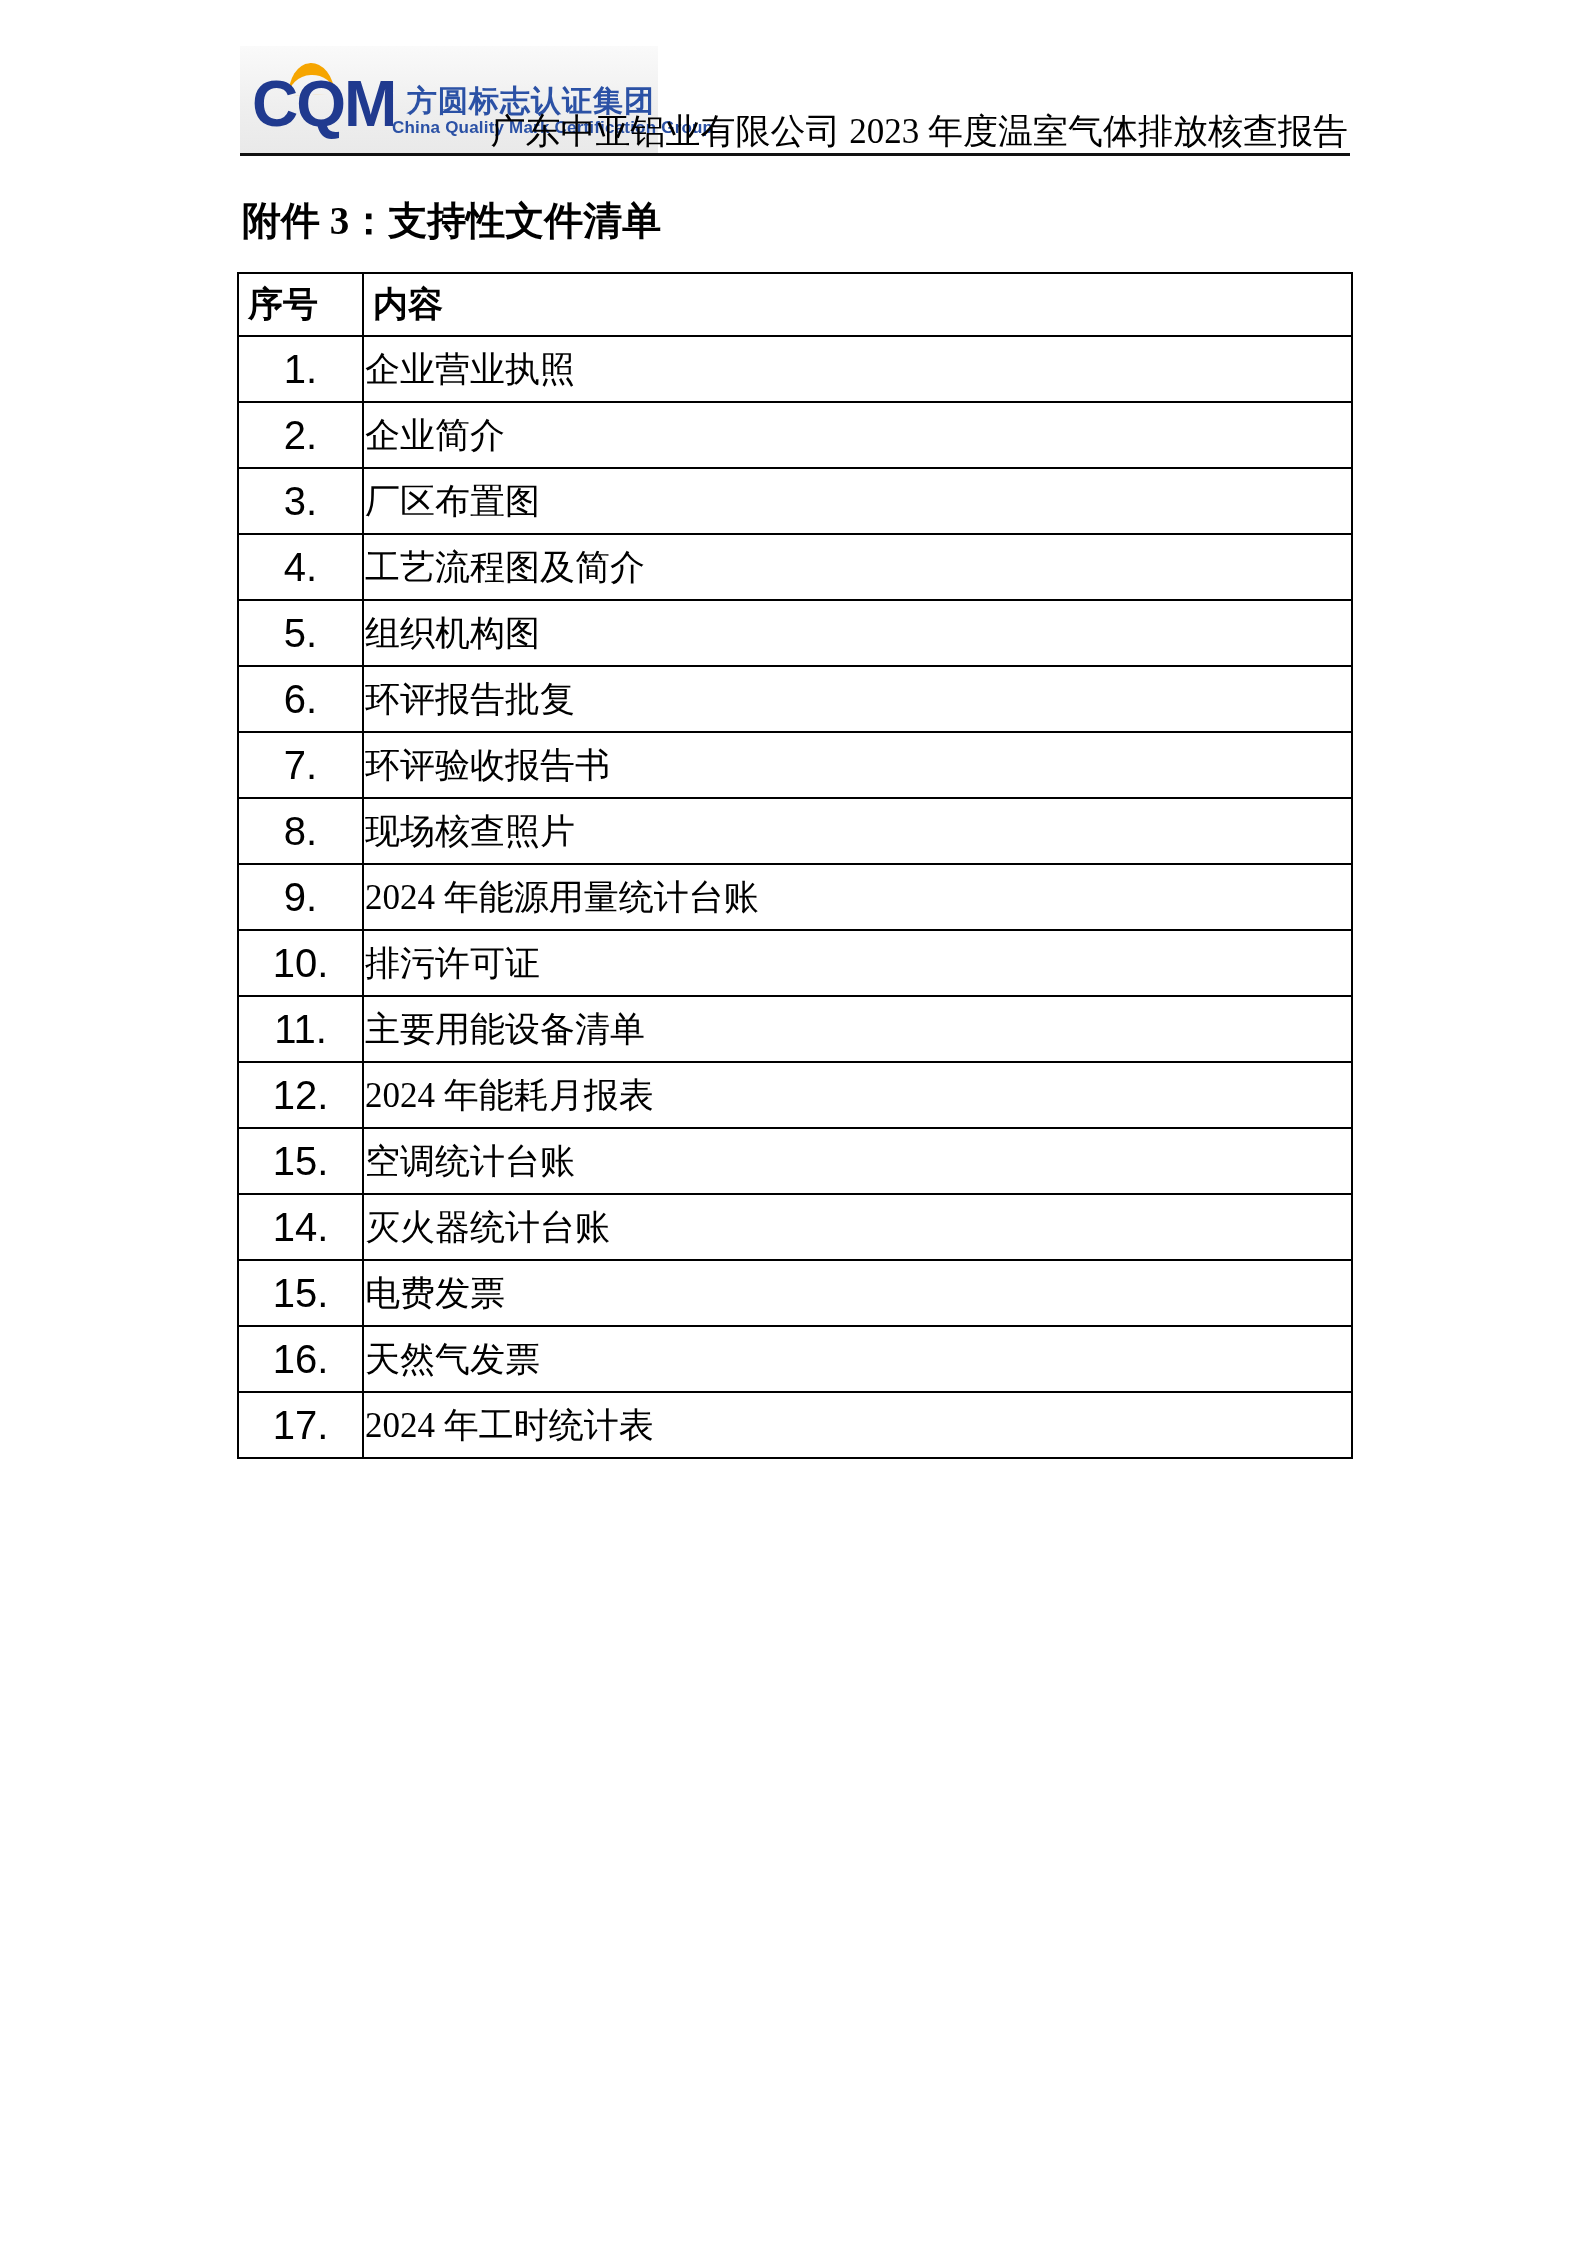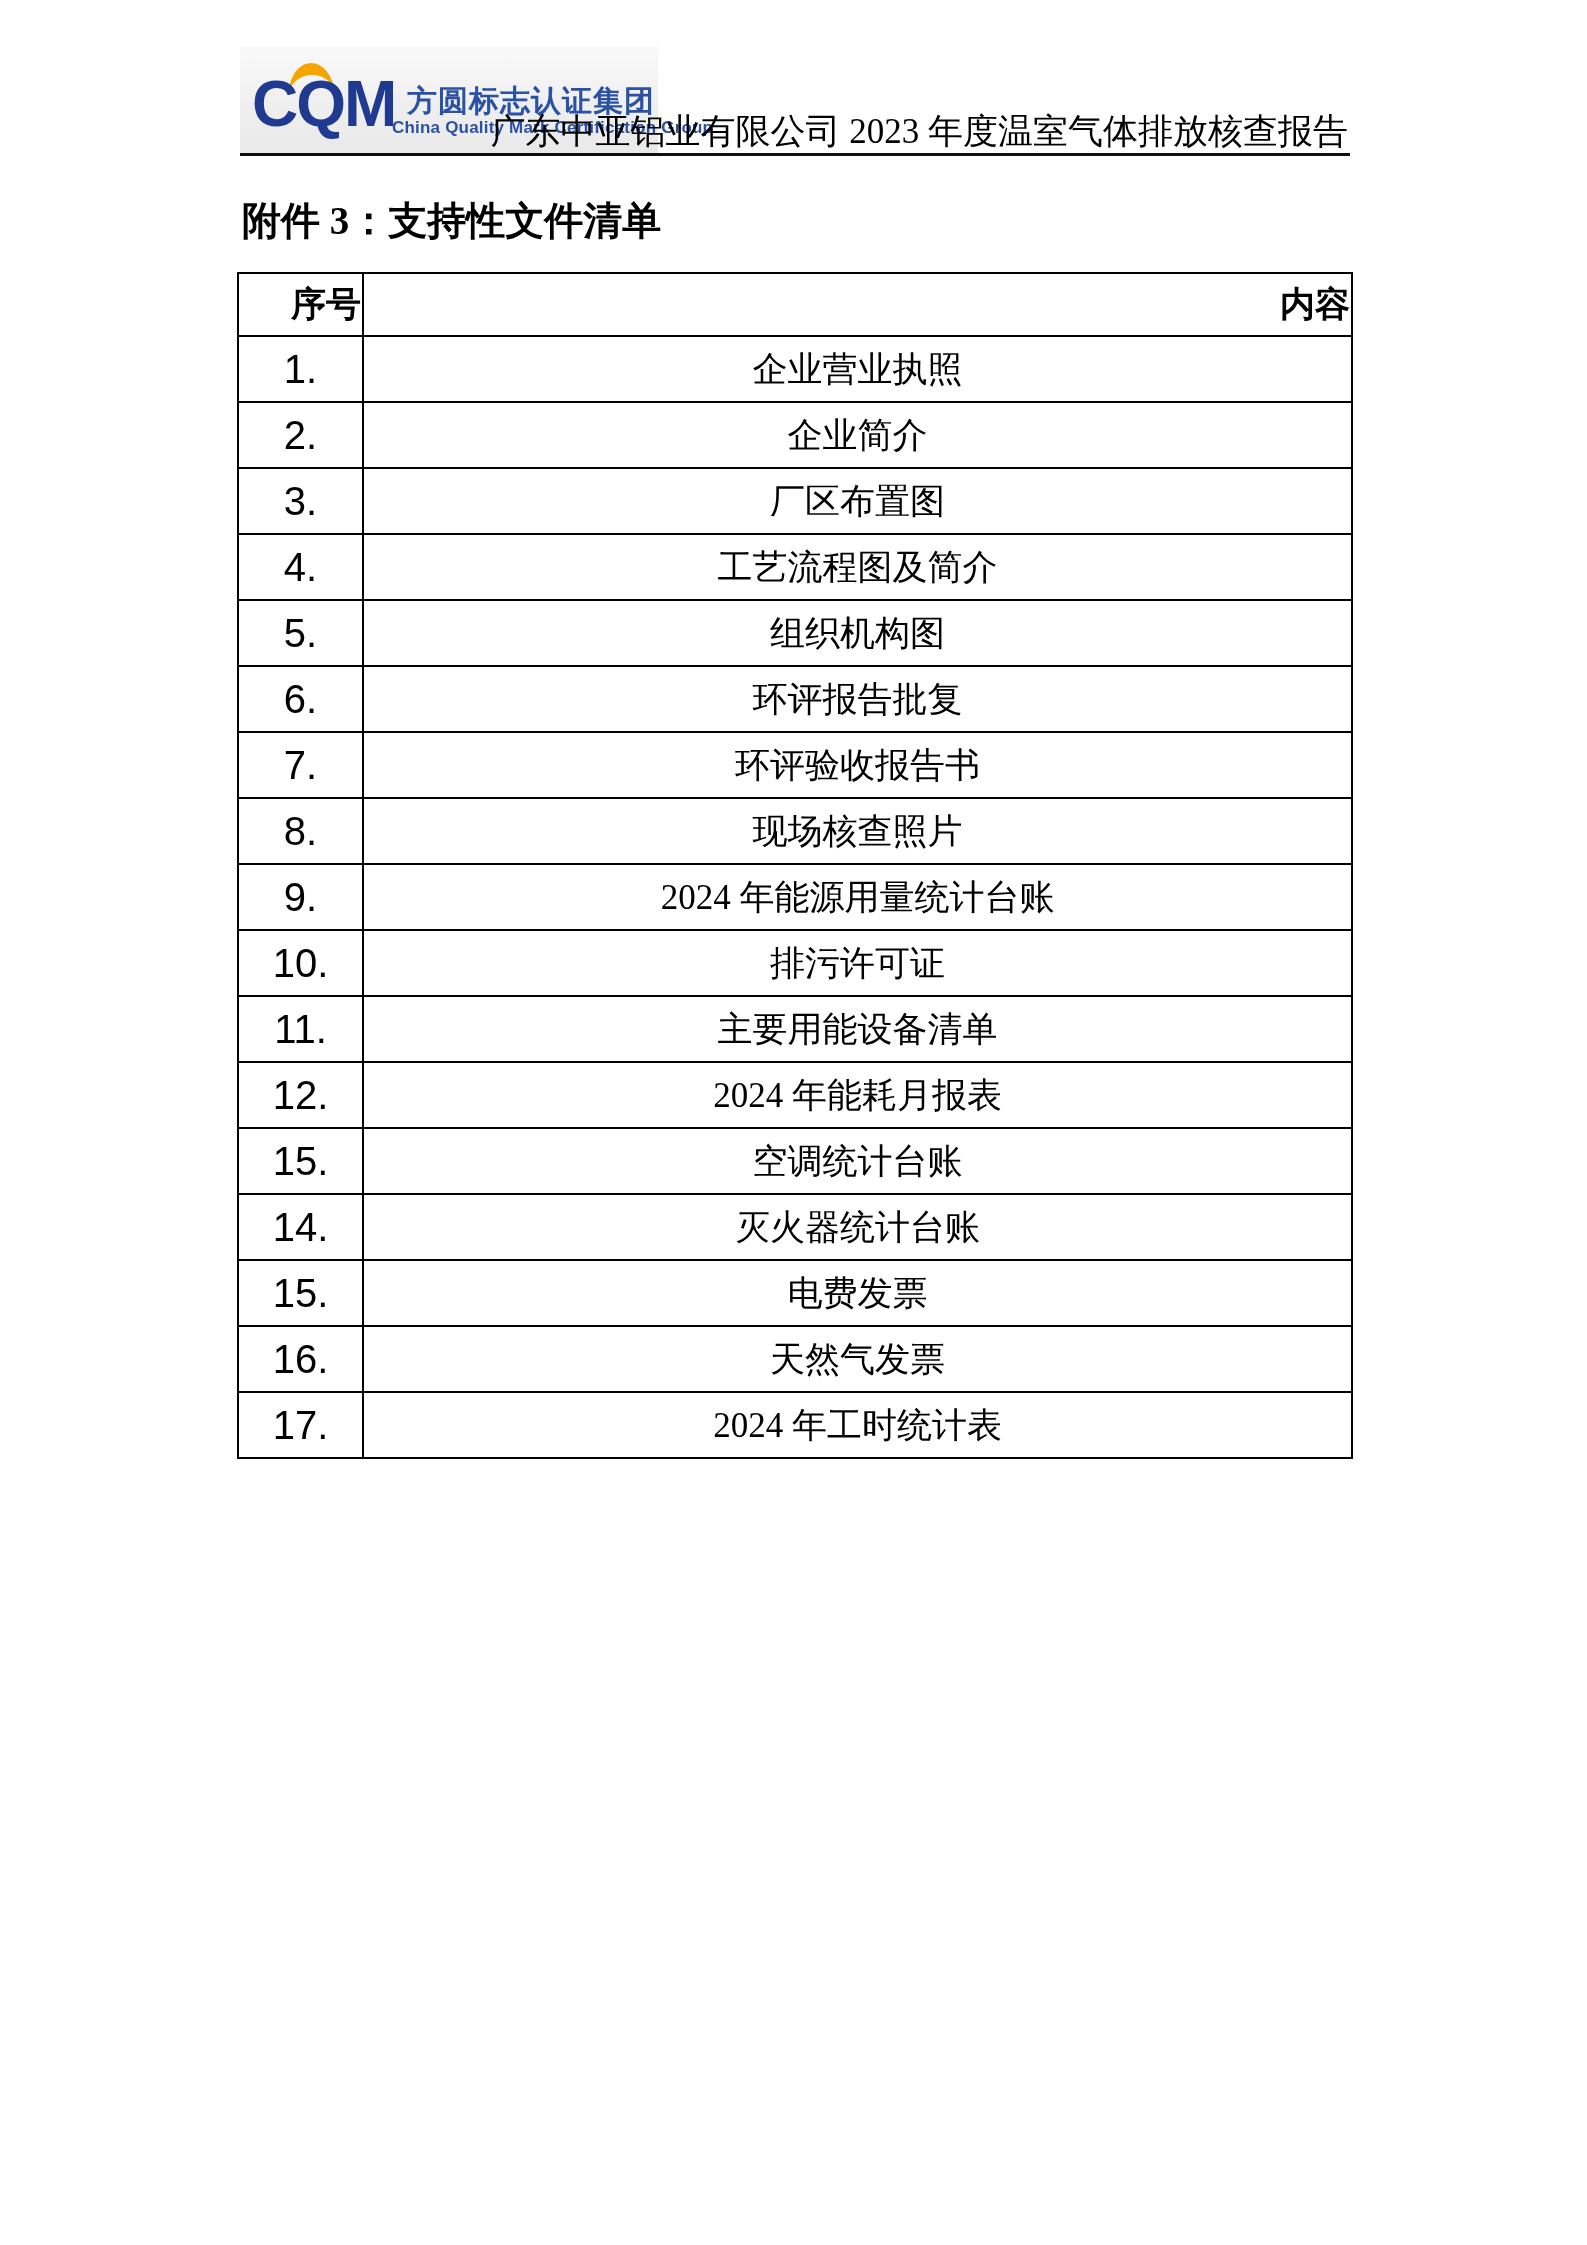--- a/index.html
+++ b/index.html
@@ -96,31 +96,31 @@
     border: 2px solid #000000;
     vertical-align: middle;
     overflow: hidden;
   }
   table.doc-table thead tr { height: 63px; }
   table.doc-table tbody tr { height: 66px; }
   .col-no { width: 113px; }
   th.col-no, th.col-content {
     font-size: 35px;
     font-weight: bold;
-    text-align: right;
+    text-align: left;
     padding-left: 9px;
   }
   td.col-no {
     font-family: "Liberation Sans", "DejaVu Sans", sans-serif;
     font-size: 40px;
     text-align: center;
   }
   td.col-content {
     font-size: 35px;
-    text-align: center;
+    text-align: left;
     border-radius: 12px;
   }
   .page-number {
     position: absolute;
     left: 817px; top: 2024px;
     transform: translateX(-50%);
     font-size: 30px;
     line-height: 1.1;
     font-family: Liberation Mono, monospace;
   }

